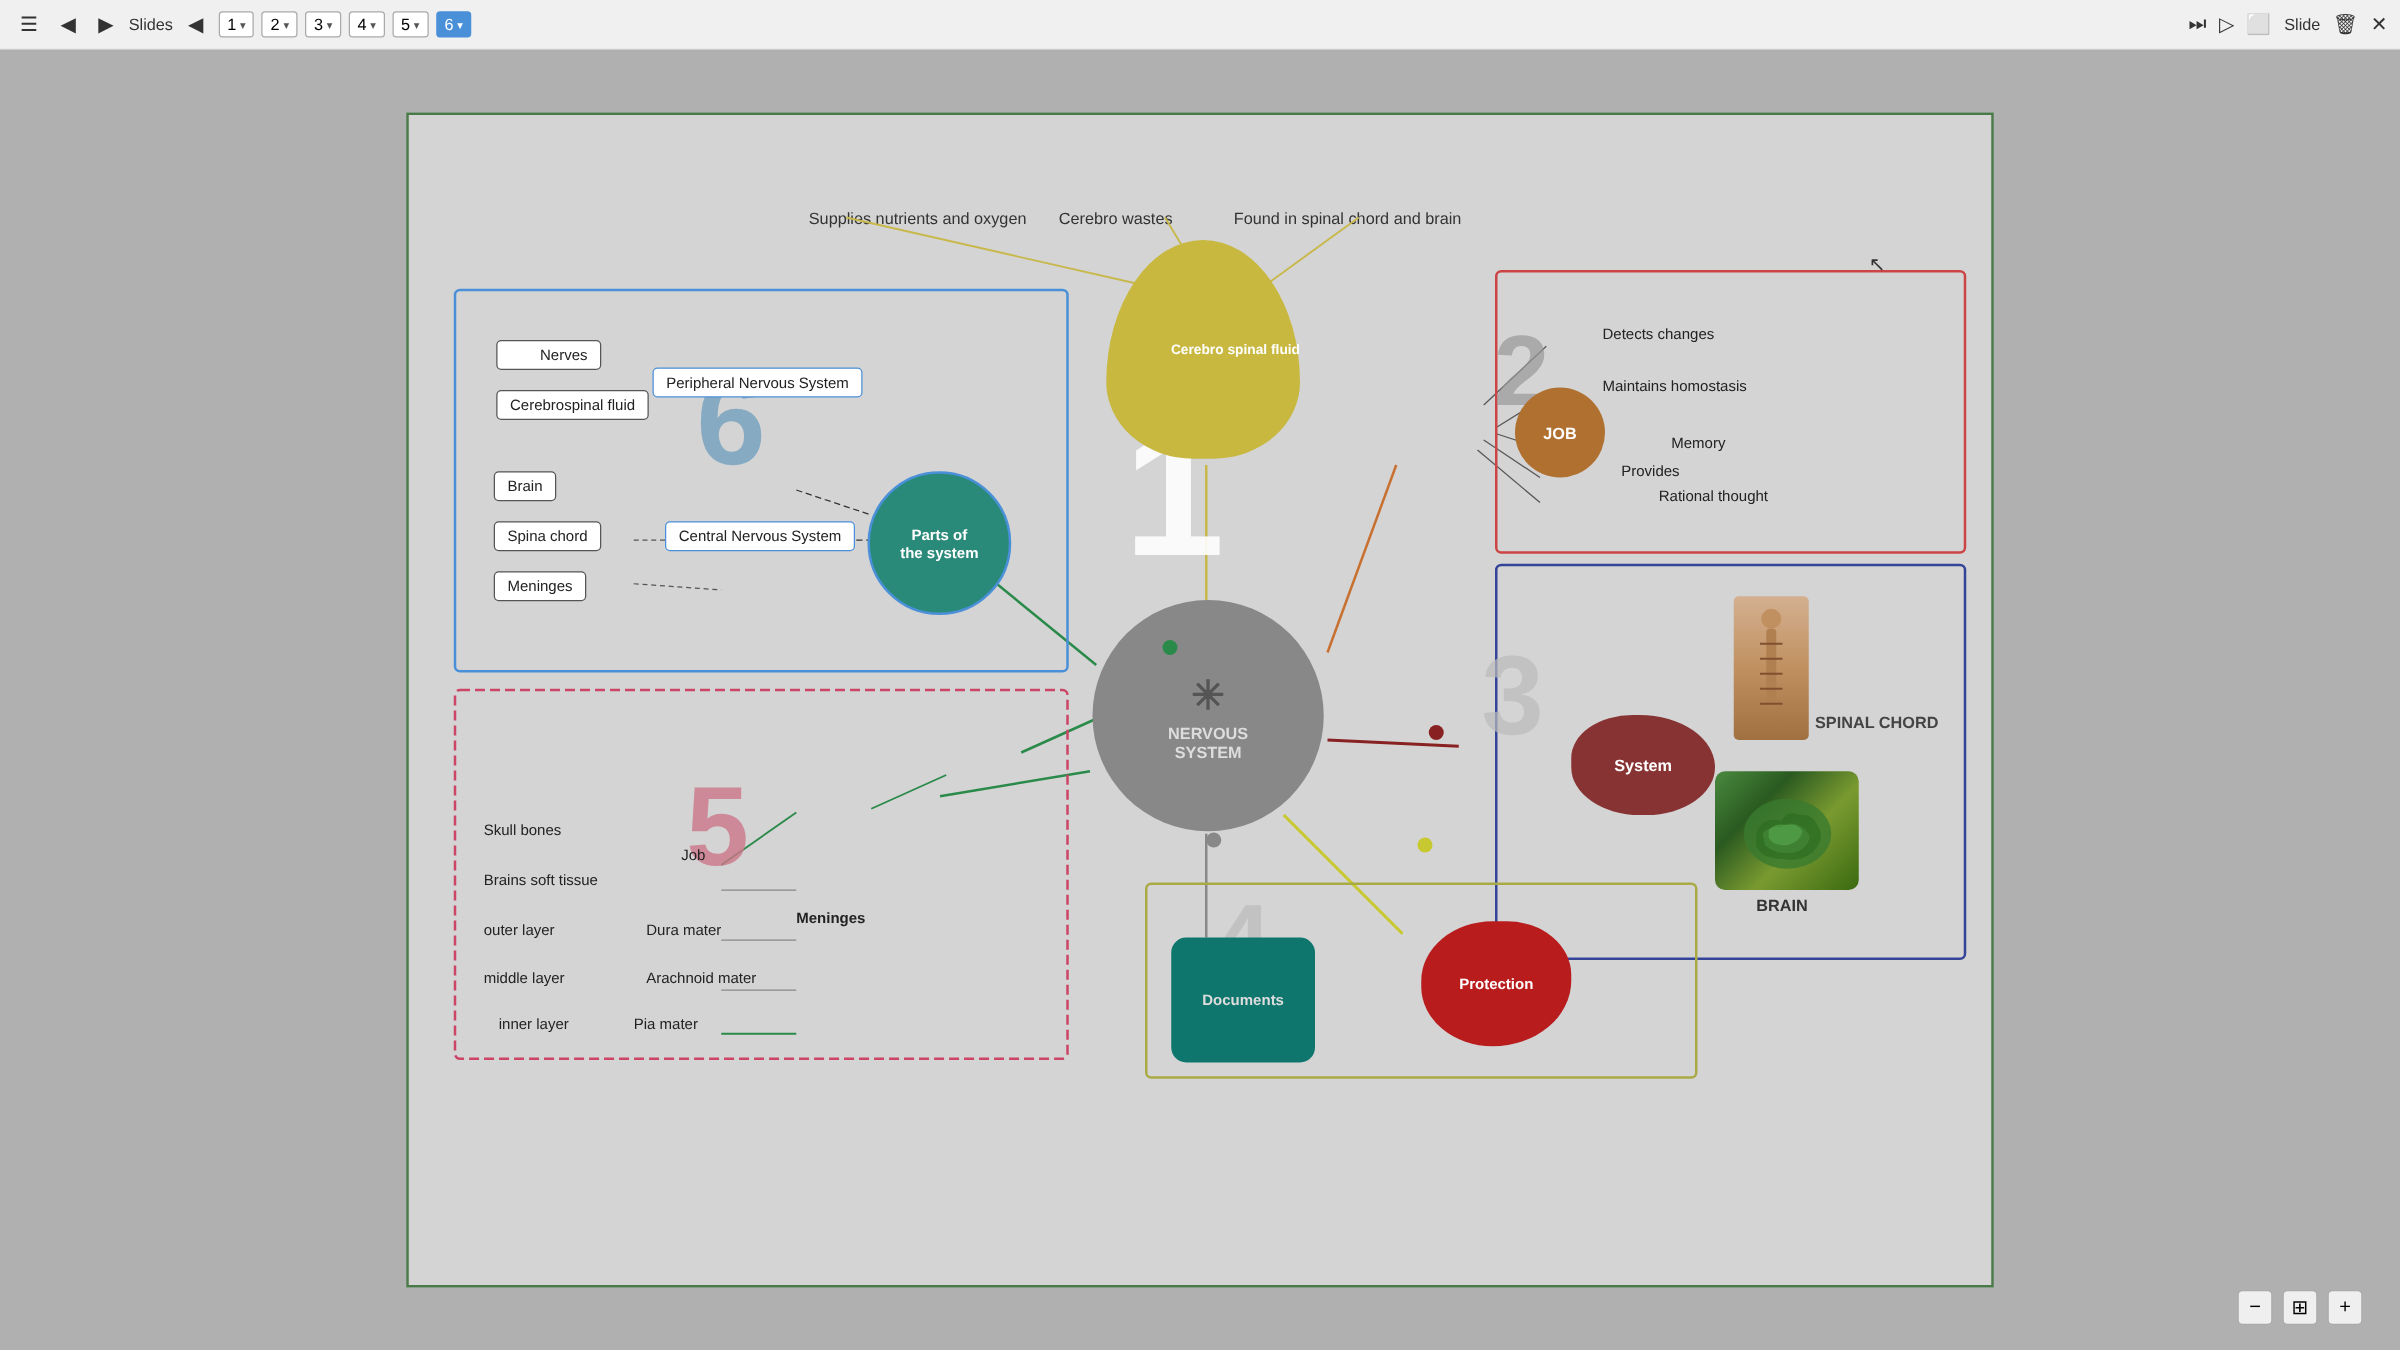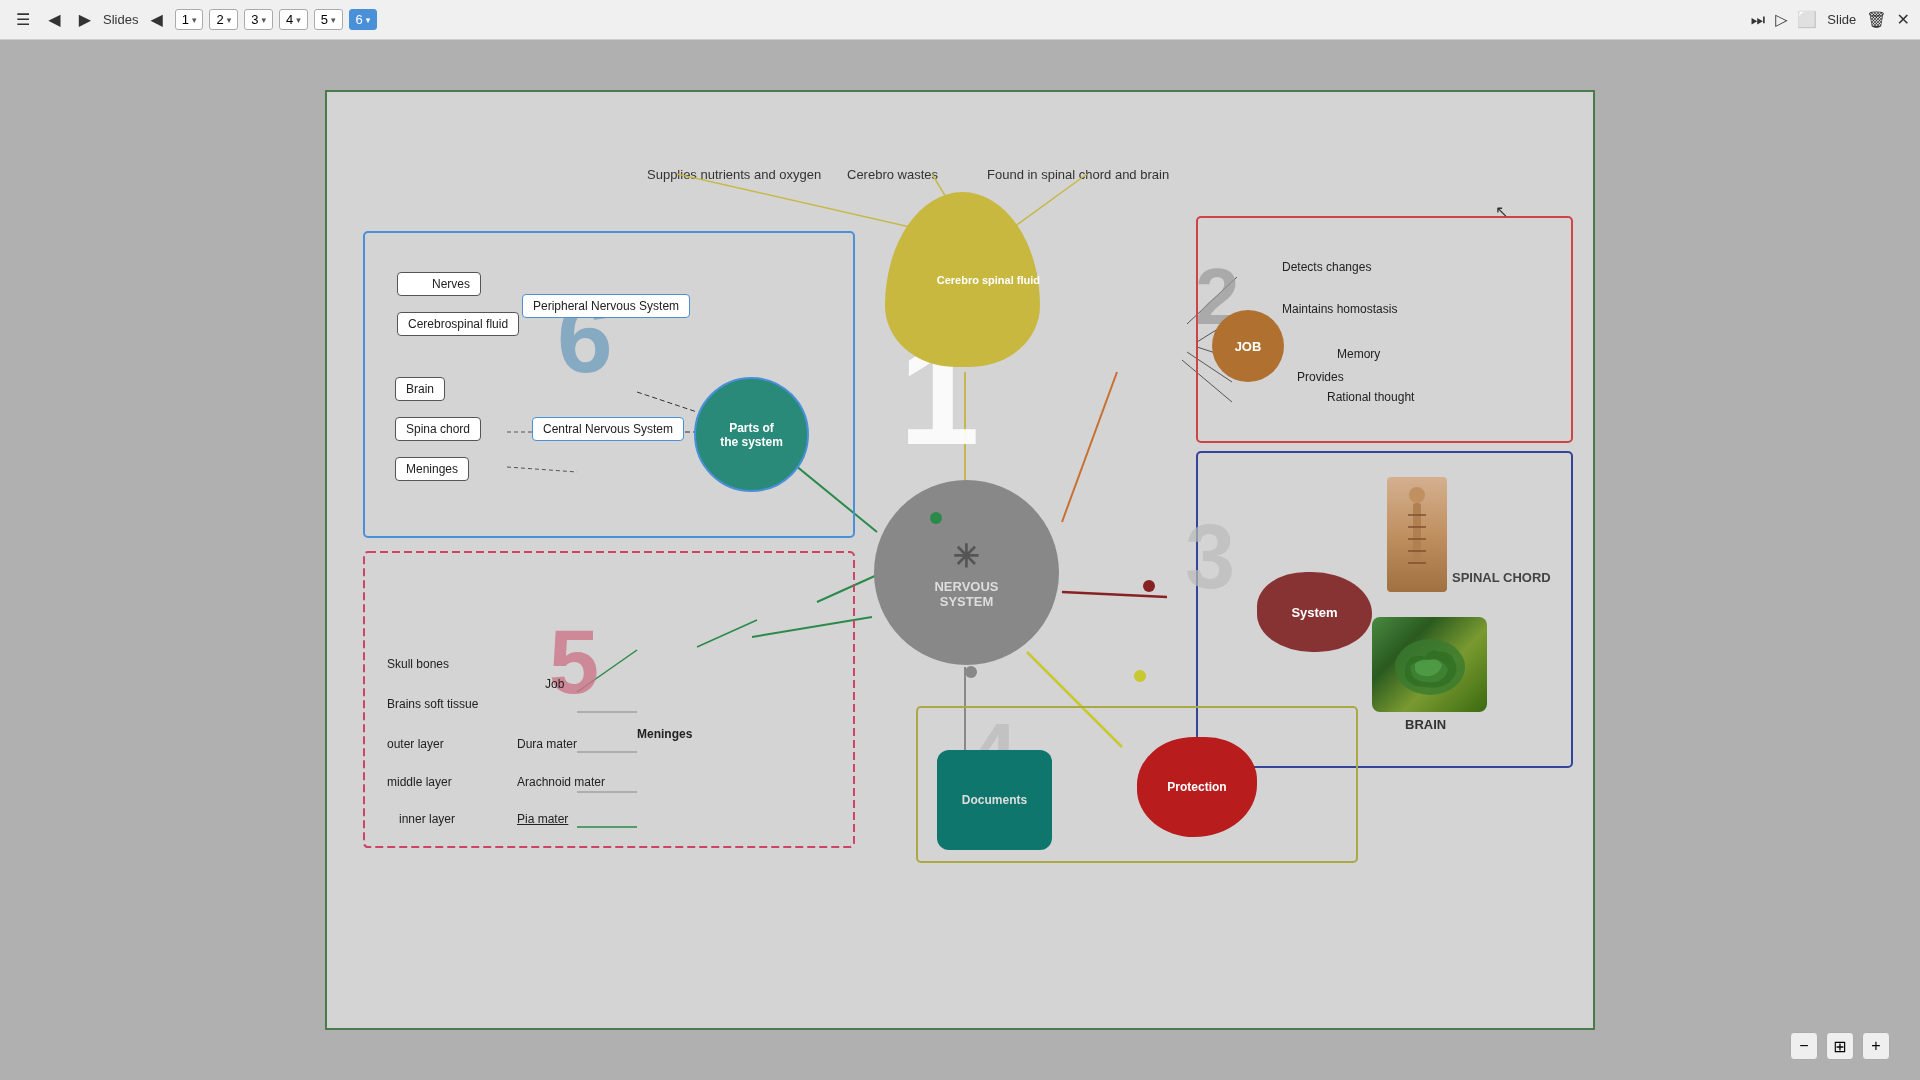--- a/index.html
+++ b/index.html
@@ -341,21 +341,21 @@
 
     <div class="text-label" style="left:60px;top:565px;">Skull bones</div>
     <div class="text-label" style="left:218px;top:585px;">Job</div>
     <div class="text-label" style="left:60px;top:605px;">Brains soft tissue</div>
     <div class="text-label" style="left:60px;top:645px;">outer layer</div>
     <div class="text-label" style="left:190px;top:645px;">Dura mater</div>
     <div class="text-label" style="left:310px;top:635px;font-weight:bold;">Meninges</div>
     <div class="text-label" style="left:60px;top:683px;">middle layer</div>
     <div class="text-label" style="left:190px;top:683px;">Arachnoid mater</div>
     <div class="text-label" style="left:60px;top:720px;padding-left:12px;">inner layer</div>
-    <div class="text-label" style="left:190px;top:720px;text-decoration:underline;">Pia mater</div>
+    <div class="text-label" style="left:180px;top:720px;">Pia mater</div>
 
     <div style="position:absolute;left:610px;top:658px;width:115px;height:100px;background:#0f766e;border-radius:12px;display:flex;flex-direction:column;align-items:center;justify-content:center;color:#ddd;font-size:12px;font-weight:bold;z-index:5;">
       <span>Documents</span>
     </div>
 
     <div style="position:absolute;left:810px;top:645px;width:120px;height:100px;background:#b91c1c;border-radius:50% 45% 55% 50%;display:flex;align-items:center;justify-content:center;color:white;font-size:12px;font-weight:bold;z-index:5;">
       <span>Protection</span>
     </div>
 
     <div style="position:absolute;left:603px;top:420px;width:12px;height:12px;border-radius:50%;background:#2a8a4a;z-index:20;"></div>

